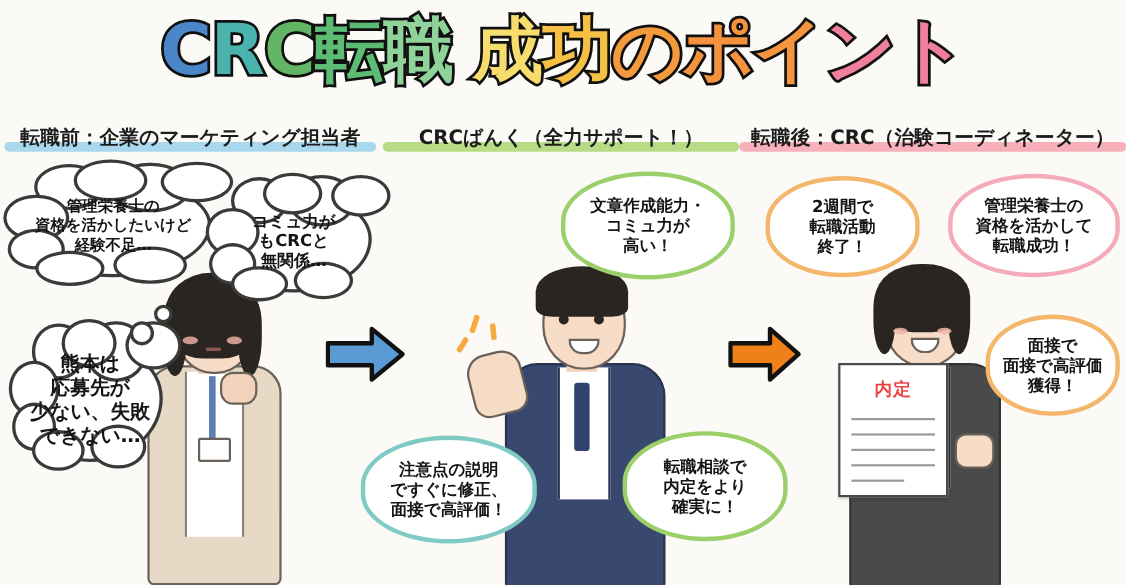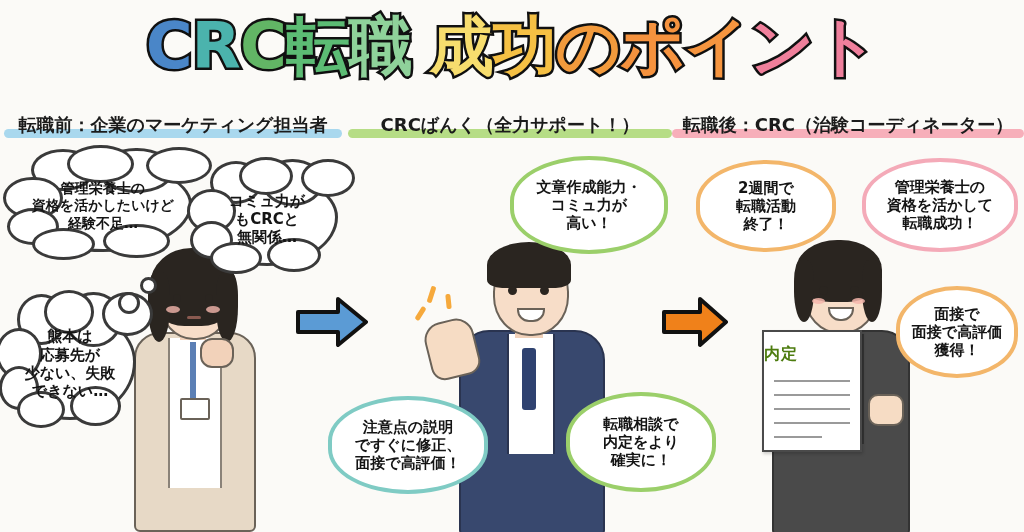--- a/index.html
+++ b/index.html
@@ -82,22 +82,22 @@
   .arrow{position:absolute;z-index:4;}
 
   
   .person{position:absolute;z-index:3;}
   .p-hair{position:absolute;background:#2a2520;border-radius:48% 48% 40% 40%;}
   .p-face{position:absolute;background:#f7ddc8;border-radius:46% 46% 48% 48%;}
   .p-body{position:absolute;}
   .paper{position:absolute;background:#fff;border:2px solid #4a4a4a;z-index:7;
          box-shadow:1px 2px 3px rgba(0,0,0,.18);}
   .paper .naitei{
-    position:absolute;left:0;right:0;top:12px;
-    color:#4d7c0f;font-weight:bold;font-size:16px;letter-spacing:1px;
+    position:absolute;left:0;right:0;top:12px;text-align:center;
+    color:#ef4444;font-weight:bold;font-size:16px;letter-spacing:1px;
   }
   .paper .ln{position:absolute;left:10%;right:10%;height:2px;background:#9a9a9a;}
   .spark{position:absolute;background:#f6a93c;border-radius:2px;z-index:4;}
 </style>
 </head>
 <body>
 
 <div id="canvas">
 
   <div class="title" id="title-row"><span style="color: rgb(74, 134, 200);">C</span><span style="color: rgb(75, 179, 173);">R</span><span style="color: rgb(98, 181, 101);">C</span><span style="color: rgb(92, 188, 116);">転</span><span style="color: rgb(143, 210, 154);">職</span><span class="gap">&nbsp;</span><span style="color: rgb(247, 221, 110);">成</span><span style="color: rgb(245, 192, 68);">功</span><span style="color: rgb(242, 154, 60);">の</span><span style="color: rgb(245, 146, 62);">ポ</span><span style="color: rgb(246, 149, 63);">イ</span><span style="color: rgb(240, 127, 155);">ン</span><span style="color: rgb(239, 127, 156);">ト</span></div>
@@ -210,21 +210,21 @@
 もCRCと
 無関係…</span>
   <div class="cbg2" style="left: -6%; top: 18%; width: 30%; height: 40%;"></div>
       <div class="cbg2" style="left: -4%; top: 52%; width: 26%; height: 34%;"></div>
       <div class="cbg2" style="left: 74%; top: -14%; width: 34%; height: 34%;"></div>
       <div class="cbg2" style="left: 30%; top: -16%; width: 34%; height: 34%;"></div>
       <div class="cbg2" style="left: 50%; top: 70%; width: 34%; height: 30%;"></div>
       <div class="cbg2" style="left: 10%; top: 74%; width: 32%; height: 28%;"></div>
     </div>
 
-  <div class="bubble cloud" id="b-l3" style="left:4px;top:308px;width:132px;height:112px;font-size:15px;">
+  <div class="bubble cloud" id="b-l3" style="left:16px;top:308px;width:132px;height:112px;font-size:18px;">
     <div class="cbg"></div>
     <span class="b-txt">熊本は
 応募先が
 少ない、失敗
 できない…</span>
   <div class="cbg2" style="left: -6%; top: 18%; width: 30%; height: 40%;"></div>
       <div class="cbg2" style="left: -4%; top: 52%; width: 26%; height: 34%;"></div>
       <div class="cbg2" style="left: 74%; top: -14%; width: 34%; height: 34%;"></div>
       <div class="cbg2" style="left: 30%; top: -16%; width: 34%; height: 34%;"></div>
       <div class="cbg2" style="left: 50%; top: 70%; width: 34%; height: 30%;"></div>

